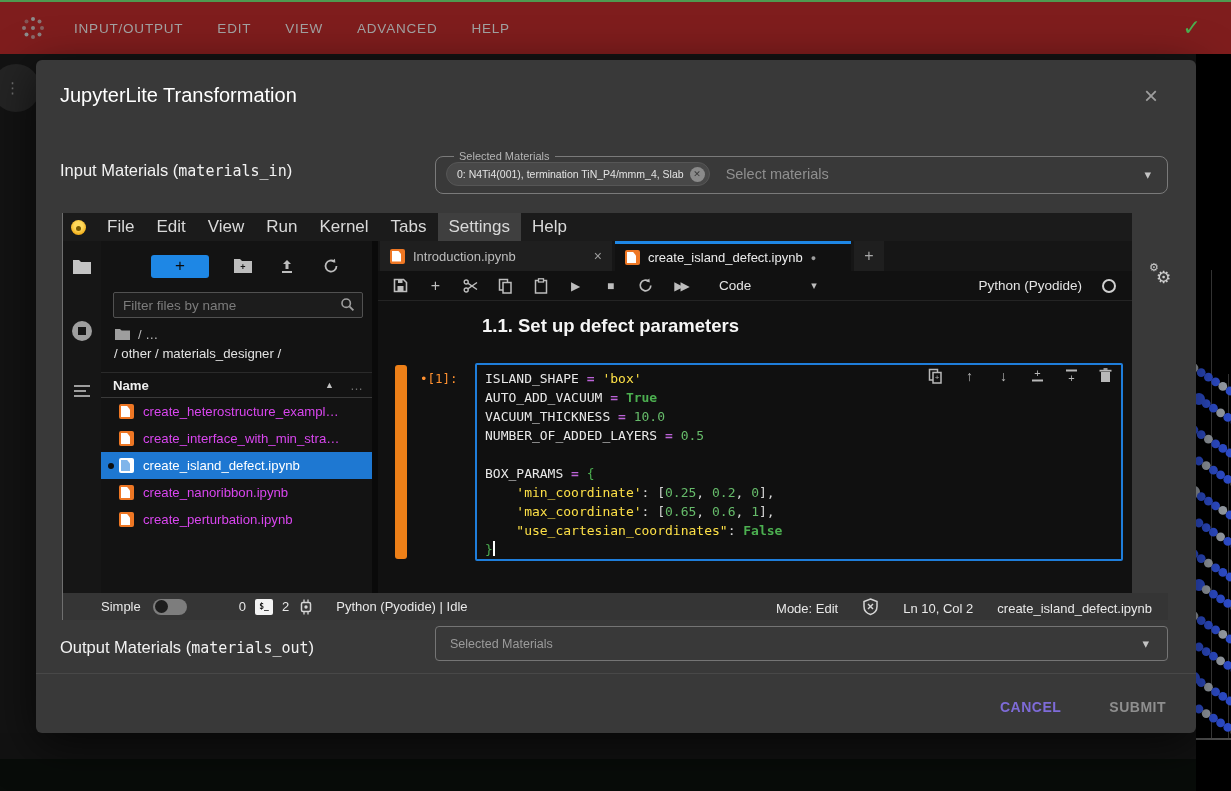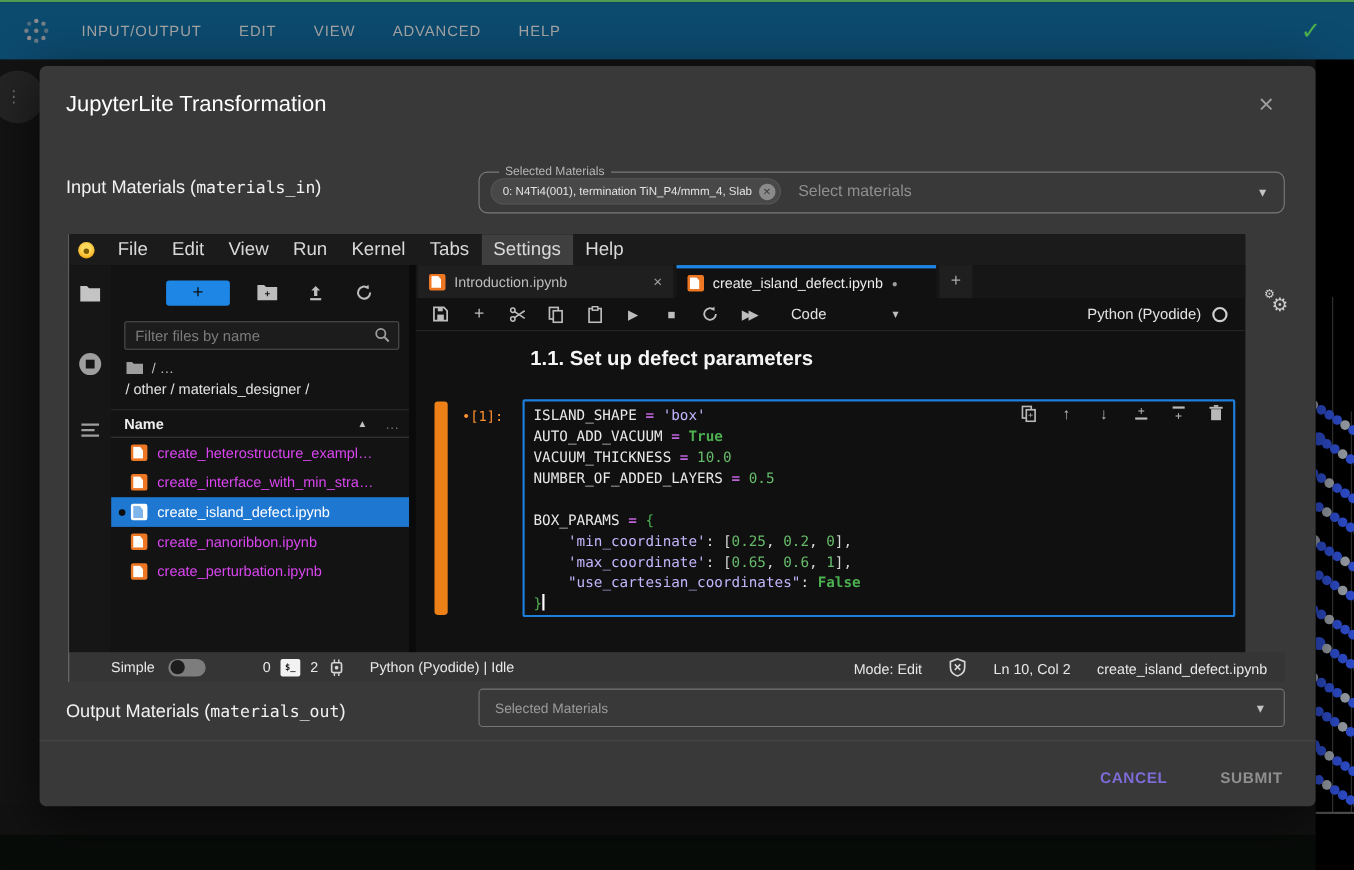--- a/index.html
+++ b/index.html
@@ -2,21 +2,21 @@
 <html><head>
 <meta charset="utf-8">
 <style>
   *{box-sizing:border-box;margin:0;padding:0}
   html,body{background:#131313}
   body{font-family:"Liberation Sans",sans-serif;-webkit-font-smoothing:antialiased}
   .stage{position:relative;width:1231px;height:791px;overflow:hidden;background:#131313}
 
   
   .topline{position:absolute;left:0;top:0;width:100%;height:2px;background:#4e9a50;z-index:3}
-  .topbar{position:absolute;left:0;top:2px;width:100%;height:52px;background:#0c4a6e;display:flex;align-items:center;z-index:3}
+  .topbar{position:absolute;left:0;top:2px;width:100%;height:52px;background:#7f1d1d;display:flex;align-items:center;z-index:3}
   .topbar .logo{margin-left:20px;width:26px;height:26px;flex:none}
   .topbar nav{display:flex;gap:34px;margin-left:28px}
   .topbar nav span{color:#a3a3a3;font-size:13.5px;letter-spacing:.8px;cursor:default}
   .topbar .check{margin-left:auto;margin-right:30px;color:#4caf50;font-size:22px;line-height:1}
 
   
   .fab{position:absolute;left:-8px;top:64px;width:48px;height:48px;border-radius:50%;background:#242424;z-index:1;color:#6e6e6e;font-size:15px;display:flex;align-items:center;padding-left:13px}
   .viewer-strip{position:absolute;left:1196px;top:54px;width:35px;height:737px;background:#000;z-index:1;overflow:hidden}
   .viewer-strip .hline{position:absolute;left:0;top:684px;width:100%;height:2px;background:#4f4f4f}
   .bottom1{position:absolute;left:0;top:733px;width:1196px;height:26px;background:#121212;z-index:0}
@@ -88,30 +88,30 @@
   .tab .tclose{margin-left:auto;color:#9e9e9e;font-size:14px}
   .tab .tdot{margin-left:8px;color:#9e9e9e;font-size:9px}
   .tab-add{width:30px;margin-left:3px;background:#1f1f1f;color:#a8a8a8;font-size:16px;display:flex;align-items:center;justify-content:center;cursor:pointer}
 
   .nb-toolbar{height:30px;border-bottom:1px solid #242424;display:flex;align-items:center;padding:0 14px;gap:18px}
   .ti{width:17px;height:17px;display:flex;align-items:center;justify-content:center;color:#bdbdbd;cursor:pointer;flex:none}
   .ti.glyph{font-size:12px}
   .ffwd{letter-spacing:-3px;font-size:11px}
   .celltype{color:#e3e3e3;font-size:13.5px;margin-left:12px}
   .chev{margin-left:42px;color:#bdbdbd;font-size:11px;cursor:pointer}
-  .kernel-right{margin-left:auto;display:flex;align-items:center;gap:10px;color:#e3e3e3;font-size:13.5px;padding-right:2px}
+  .kernel-right{margin-left:auto;display:flex;align-items:center;gap:20px;color:#e3e3e3;font-size:13.5px;padding-right:2px}
   .kstatus-circle{width:14px;height:14px;border:2px solid #cfcfcf;border-radius:50%}
 
   .nb-content{position:relative;flex:1;overflow:hidden}
   .nb-heading{position:absolute;left:104px;top:14px;color:#f5f5f5;font-size:18.5px;font-weight:bold}
   .collapser{position:absolute;left:17px;top:64px;width:12px;height:194px;background:#ee8018;border-radius:3px;cursor:pointer}
   .prompt{position:absolute;left:42px;top:70px;font-family:"DejaVu Sans Mono",monospace;font-size:12.5px;color:#ff9130;white-space:pre}
   .editor{position:absolute;left:97px;top:62px;width:648px;height:198px;background:#101010;border:2px solid #1f7edb;border-radius:2px;padding:4px 8px;font-family:"DejaVu Sans Mono",monospace;font-size:13px;line-height:19px;cursor:text}
   .code-line{white-space:pre}
-  .tk-v{color:#e8e8e8}.tk-o{color:#bd63d8;font-weight:bold}.tk-s{color:#c4b5fd}.tk-n{color:#66bb6a}.tk-k{color:#4caf50;font-weight:bold}.tk-p{color:#d8d8d8}.tk-b{color:#4caf50}
+  .tk-v{color:#e8e8e8}.tk-o{color:#bd63d8;font-weight:bold}.tk-s{color:#fde047}.tk-n{color:#66bb6a}.tk-k{color:#4caf50;font-weight:bold}.tk-p{color:#d8d8d8}.tk-b{color:#4caf50}
   .cursor{display:inline-block;width:2px;height:15px;background:#fff;vertical-align:-2px}
   .cell-toolbar{position:absolute;top:66px;right:18px;display:flex;gap:17px;z-index:2}
   .cell-toolbar .ti{color:#b8b8b8}
 
   .gears{position:absolute;left:1113px;top:203px;width:26px;height:26px;color:#cfcfcf}
   .gears .g1{position:absolute;left:0;top:-2px;font-size:11px}
   .gears .g2{position:absolute;left:7px;top:4px;font-size:17px}
 
   
   .statusbar{position:absolute;left:26px;top:533px;width:1106px;height:27px;background:#353535;border-left:1px solid #6f6f6f;display:flex;align-items:center;color:#e8e8e8;font-size:13px;padding:0 16px 0 38px}

